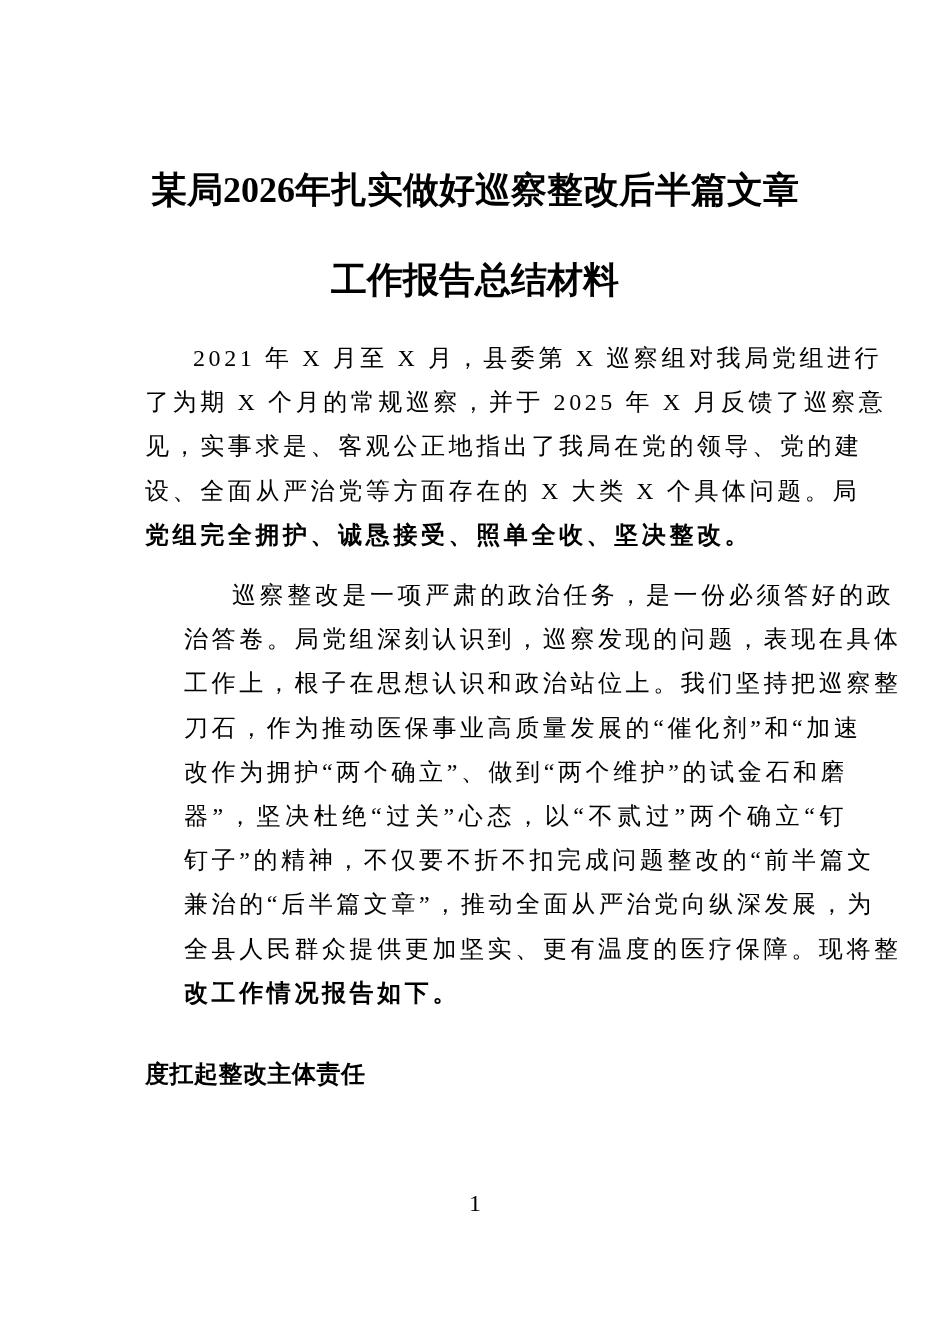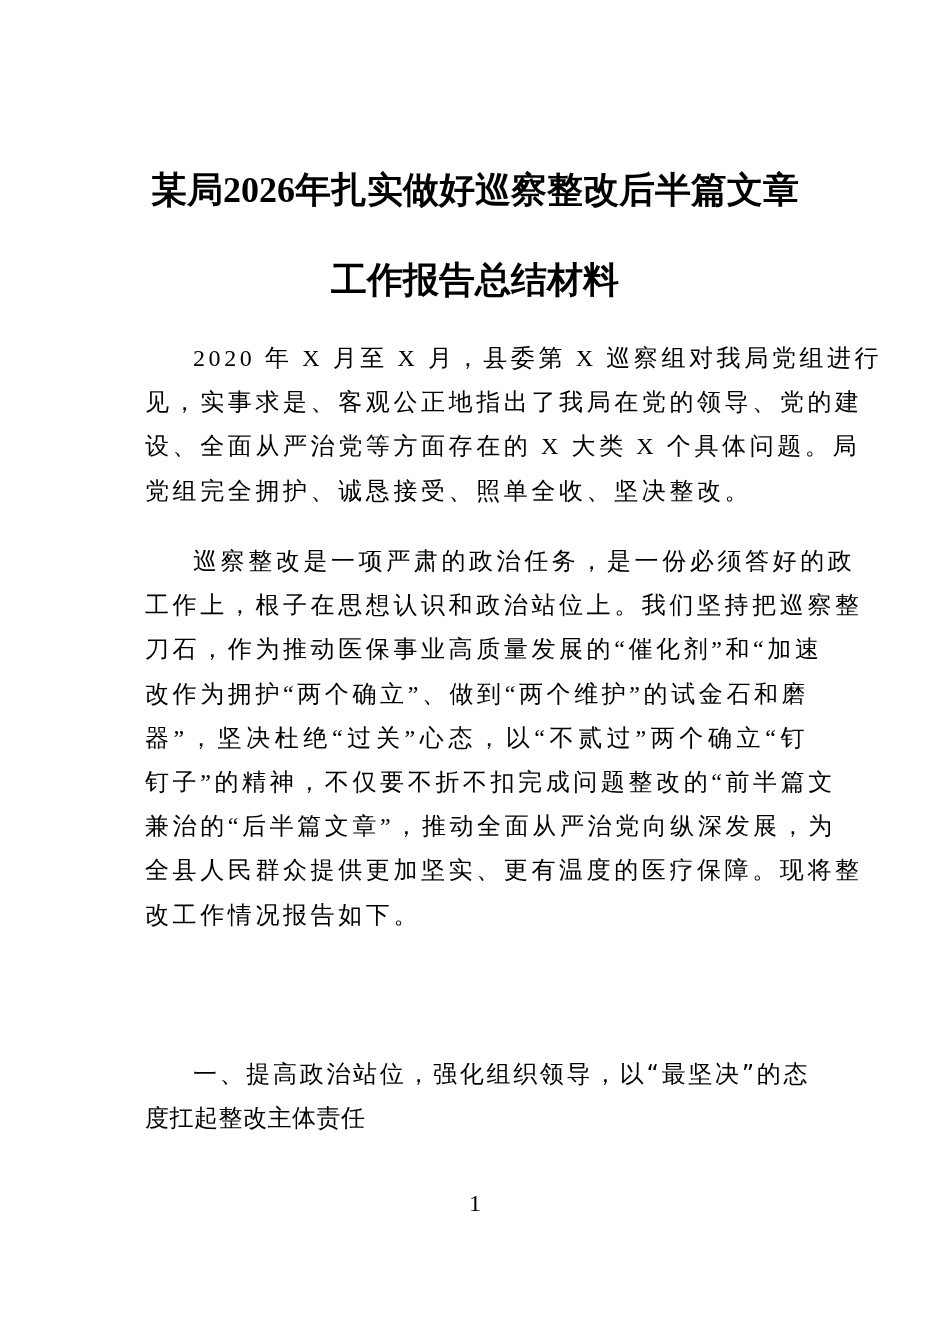--- a/index.html
+++ b/index.html
@@ -46,25 +46,26 @@
     }
     .line {
       display: block;
       white-space: nowrap;
       height: 44.2px;
       text-align: justify;
       text-align-last: justify;
     }
     .line.last {
       text-align-last: left;
+      font-weight: bold;
     }
     .indent { padding-left: 48px; }
 
     #para1 { top: 336px; }
-    #para2 { top: 539px; }
+    #para2 { top: 573px; margin-left: 39px; }
 
     .heading {
       position: absolute;
       left: 145px;
       width: 663px;
       top: 1052px;
       font-family: "DejaVu Sans", "Liberation Sans", sans-serif;
       font-size: 24px;
       line-height: 44.2px;
       letter-spacing: 0.5px;
@@ -84,38 +85,39 @@
   </style>
 </head>
 <body>
 
 <div class="page">
 
   <div class="title l1">某局2026年扎实做好巡察整改后半篇文章</div>
   <div class="title l2">工作报告总结材料</div>
 
   <div class="body-text" id="para1">
-    <span class="line indent">2020 年 X 月至 X 月，县委第 X 巡察组对我局党组进行</span>
+    <span class="line indent">2021 年 X 月至 X 月，县委第 X 巡察组对我局党组进行</span>
+    <span class="line">了为期 X 个月的常规巡察，并于 2025 年 X 月反馈了巡察意</span>
     <span class="line">见，实事求是、客观公正地指出了我局在党的领导、党的建</span>
     <span class="line">设、全面从严治党等方面存在的 X 大类 X 个具体问题。局</span>
     <span class="line last">党组完全拥护、诚恳接受、照单全收、坚决整改。</span>
   </div>
 
   <div class="body-text" id="para2">
     <span class="line indent">巡察整改是一项严肃的政治任务，是一份必须答好的政</span>
+    <span class="line">治答卷。局党组深刻认识到，巡察发现的问题，表现在具体</span>
     <span class="line">工作上，根子在思想认识和政治站位上。我们坚持把巡察整</span>
     <span class="line">刀石，作为推动医保事业高质量发展的“催化剂”和“加速</span>
     <span class="line">改作为拥护“两个确立”、做到“两个维护”的试金石和磨</span>
     <span class="line">器”，坚决杜绝“过关”心态，以“不贰过”两个确立“钉</span>
     <span class="line">钉子”的精神，不仅要不折不扣完成问题整改的“前半篇文</span>
     <span class="line">兼治的“后半篇文章”，推动全面从严治党向纵深发展，为</span>
     <span class="line">全县人民群众提供更加坚实、更有温度的医疗保障。现将整</span>
     <span class="line last">改工作情况报告如下。</span>
   </div>
 
   <div class="heading">
-    <span class="line indent">一、提高政治站位，强化组织领导，以“最坚决”的态</span>
     <span class="line last">度扛起整改主体责任</span>
   </div>
 
   <div class="page-number">1</div>
 
 </div>
 
 </body></html>

